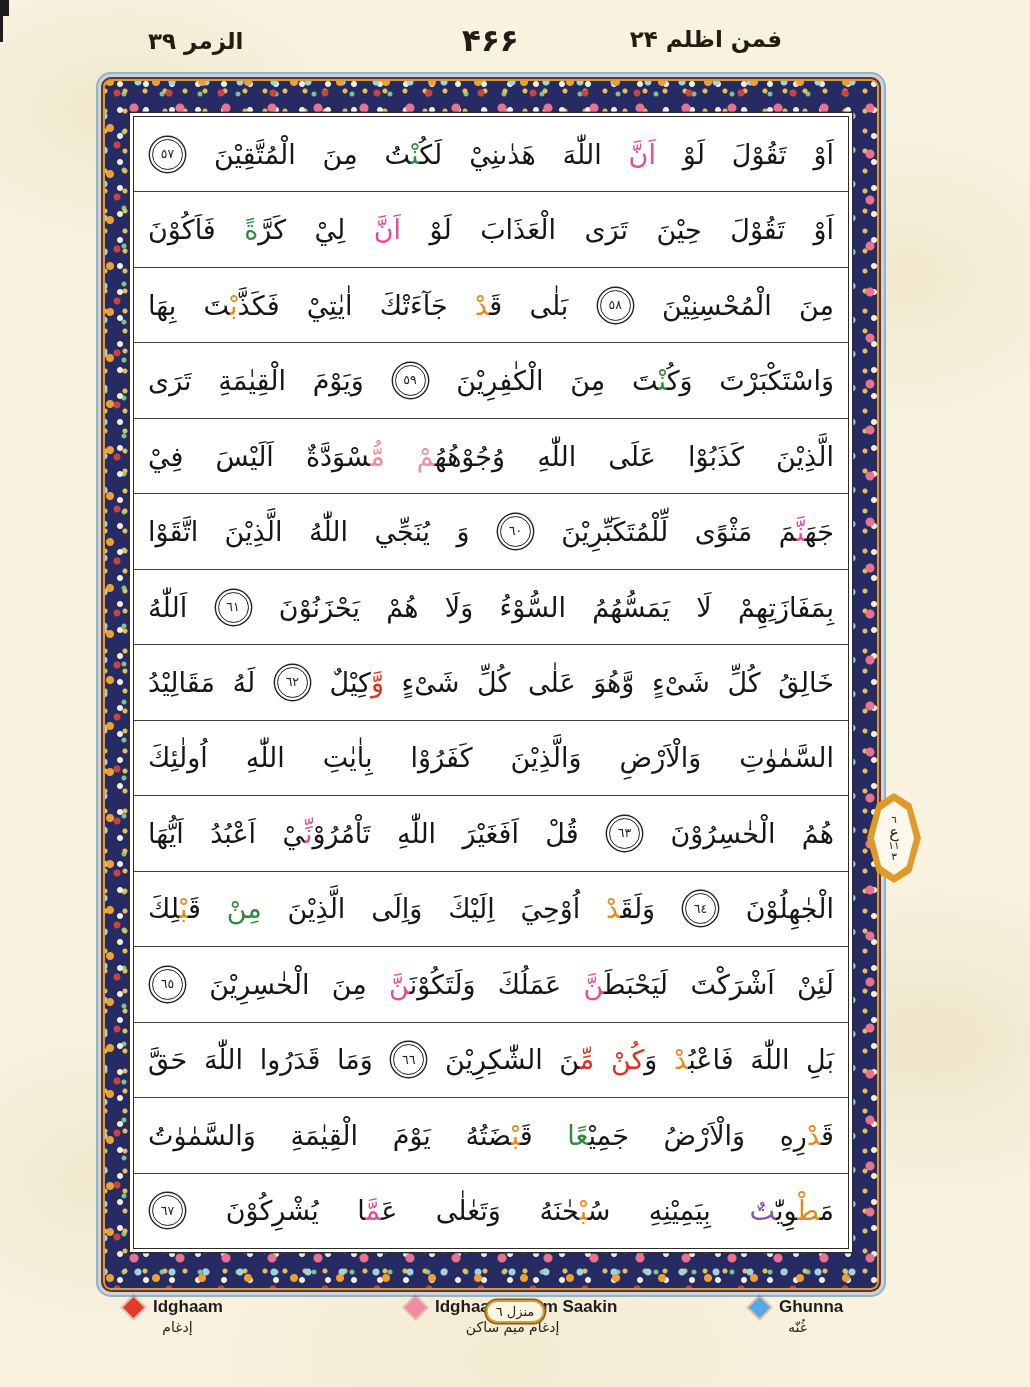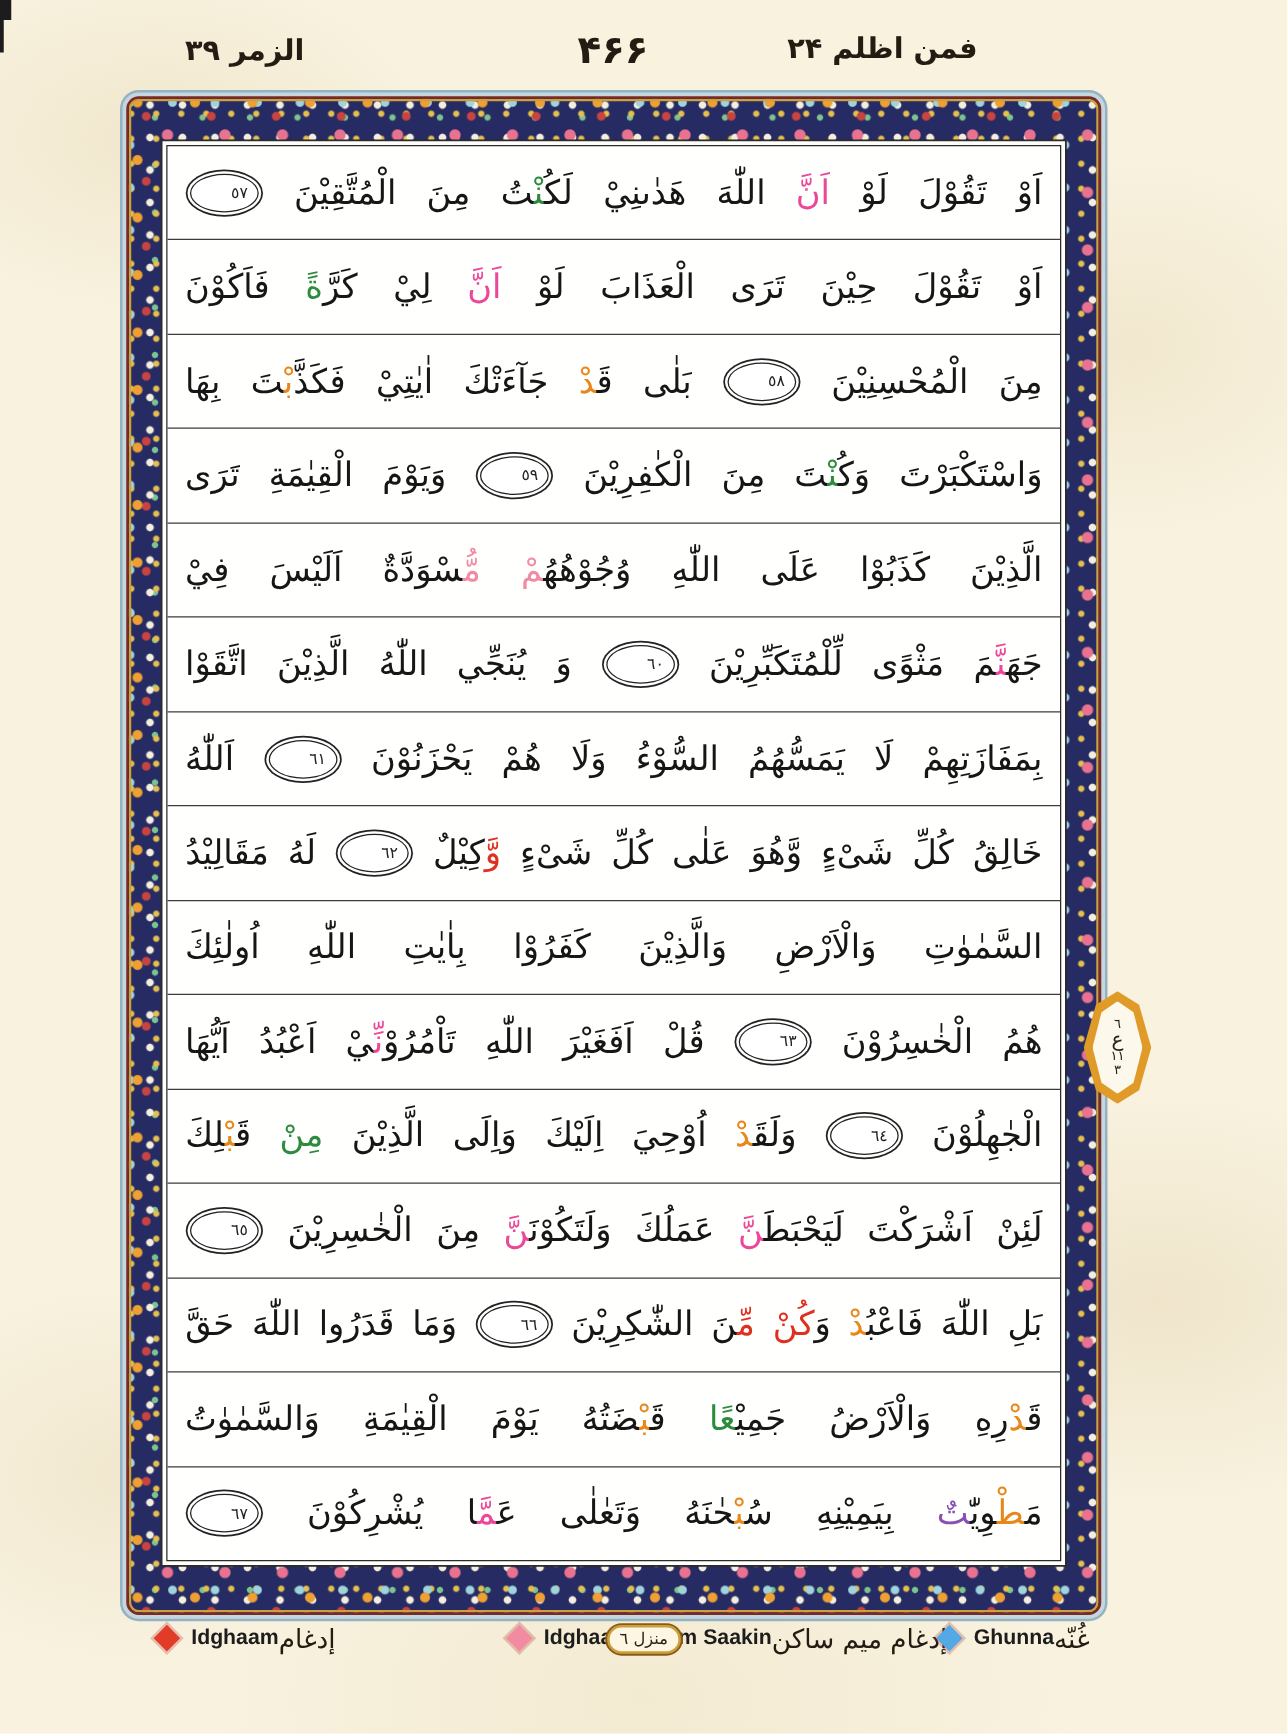--- a/index.html
+++ b/index.html
@@ -47,48 +47,48 @@
   .line{flex:1;display:flex;direction:rtl;justify-content:space-between;align-items:center;
     padding:0 14px;border-bottom:1.6px solid #3c3c3c;font-size:27px;line-height:1;
     color:#161616;}
   .line:last-child{border-bottom:none;}
   .word{white-space:nowrap;}
   .c-k{color:#161616}.c-b{color:#ec4899}.c-g{color:#2e8b3d}.c-o{color:#e8871a}
   .c-r{color:#df2f1f}.c-p{color:#f08ba3}.c-v{color:#8a4fb5}
   .verse-marker{flex:0 0 auto;width:29px;height:29px;border-radius:50%;background:#fff;
     border:1.5px solid #222;box-shadow:0 0 0 2px #fff, 0 0 0 3.4px #222;
     display:flex;align-items:center;justify-content:center;
-    font-size:12.5px;color:#222;margin:0 4px;padding-left:24px;}
+    font-size:12.5px;color:#222;margin:0 4px;}
 
   
   .manzil{position:absolute;left:50%;transform:translateX(-50%);top:1300px;
     background:#fdf6e2;border:2px solid #caa13c;border-radius:14px;
     box-shadow:0 0 0 1.5px #8c5a18;padding:2px 8px;font-size:13px;color:#2a2118;
     direction:rtl;z-index:5;white-space:nowrap;}
 
   
   .medallion{position:absolute;left:867px;top:793px;width:54px;height:90px;
     background:#e09a28;
     clip-path:polygon(50% 0,82% 12%,100% 50%,82% 88%,50% 100%,18% 88%,0 50%,18% 12%);
     display:flex;align-items:center;justify-content:center;filter:drop-shadow(0 0 1px #a03c2c);}
   .medallion-inner{width:40px;height:74px;background:#fdf8ec;
     clip-path:polygon(50% 0,82% 12%,100% 50%,82% 88%,50% 100%,18% 88%,0 50%,18% 12%);
     display:flex;flex-direction:column;align-items:center;justify-content:center;
     color:#2a2118;line-height:1.05;}
   .medallion-inner .num{font-size:10.5px;}
   .medallion-inner .ain{font-size:16px;margin:-1px 0;}
 
   
-  .legend-item{position:absolute;display:flex;}
+  .legend-item{position:absolute;display:flex;flex-direction:column;}
   .legend-row{display:flex;align-items:center;gap:12px;}
   .diamond{width:15px;height:15px;transform:rotate(45deg);flex:0 0 auto;
     box-shadow:0 0 0 2px rgba(170,40,30,.25);}
   .legend-en{font-family:"Liberation Sans", sans-serif;font-weight:bold;
     font-size:17px;color:#1d1d1d;white-space:nowrap;}
-  .legend-ar{direction:rtl;font-size:21px;color:#241c12;margin-top:2px;text-align:center;
+  .legend-ar{direction:rtl;font-size:14px;color:#241c12;margin-top:2px;text-align:center;
     white-space:nowrap;}
   .li-1{left:126px;top:1297px;}
   .li-2{left:408px;top:1297px;}
   .li-3{left:752px;top:1297px;}
 </style>
 </head>
 <body>
 
 <div class="page">
 

